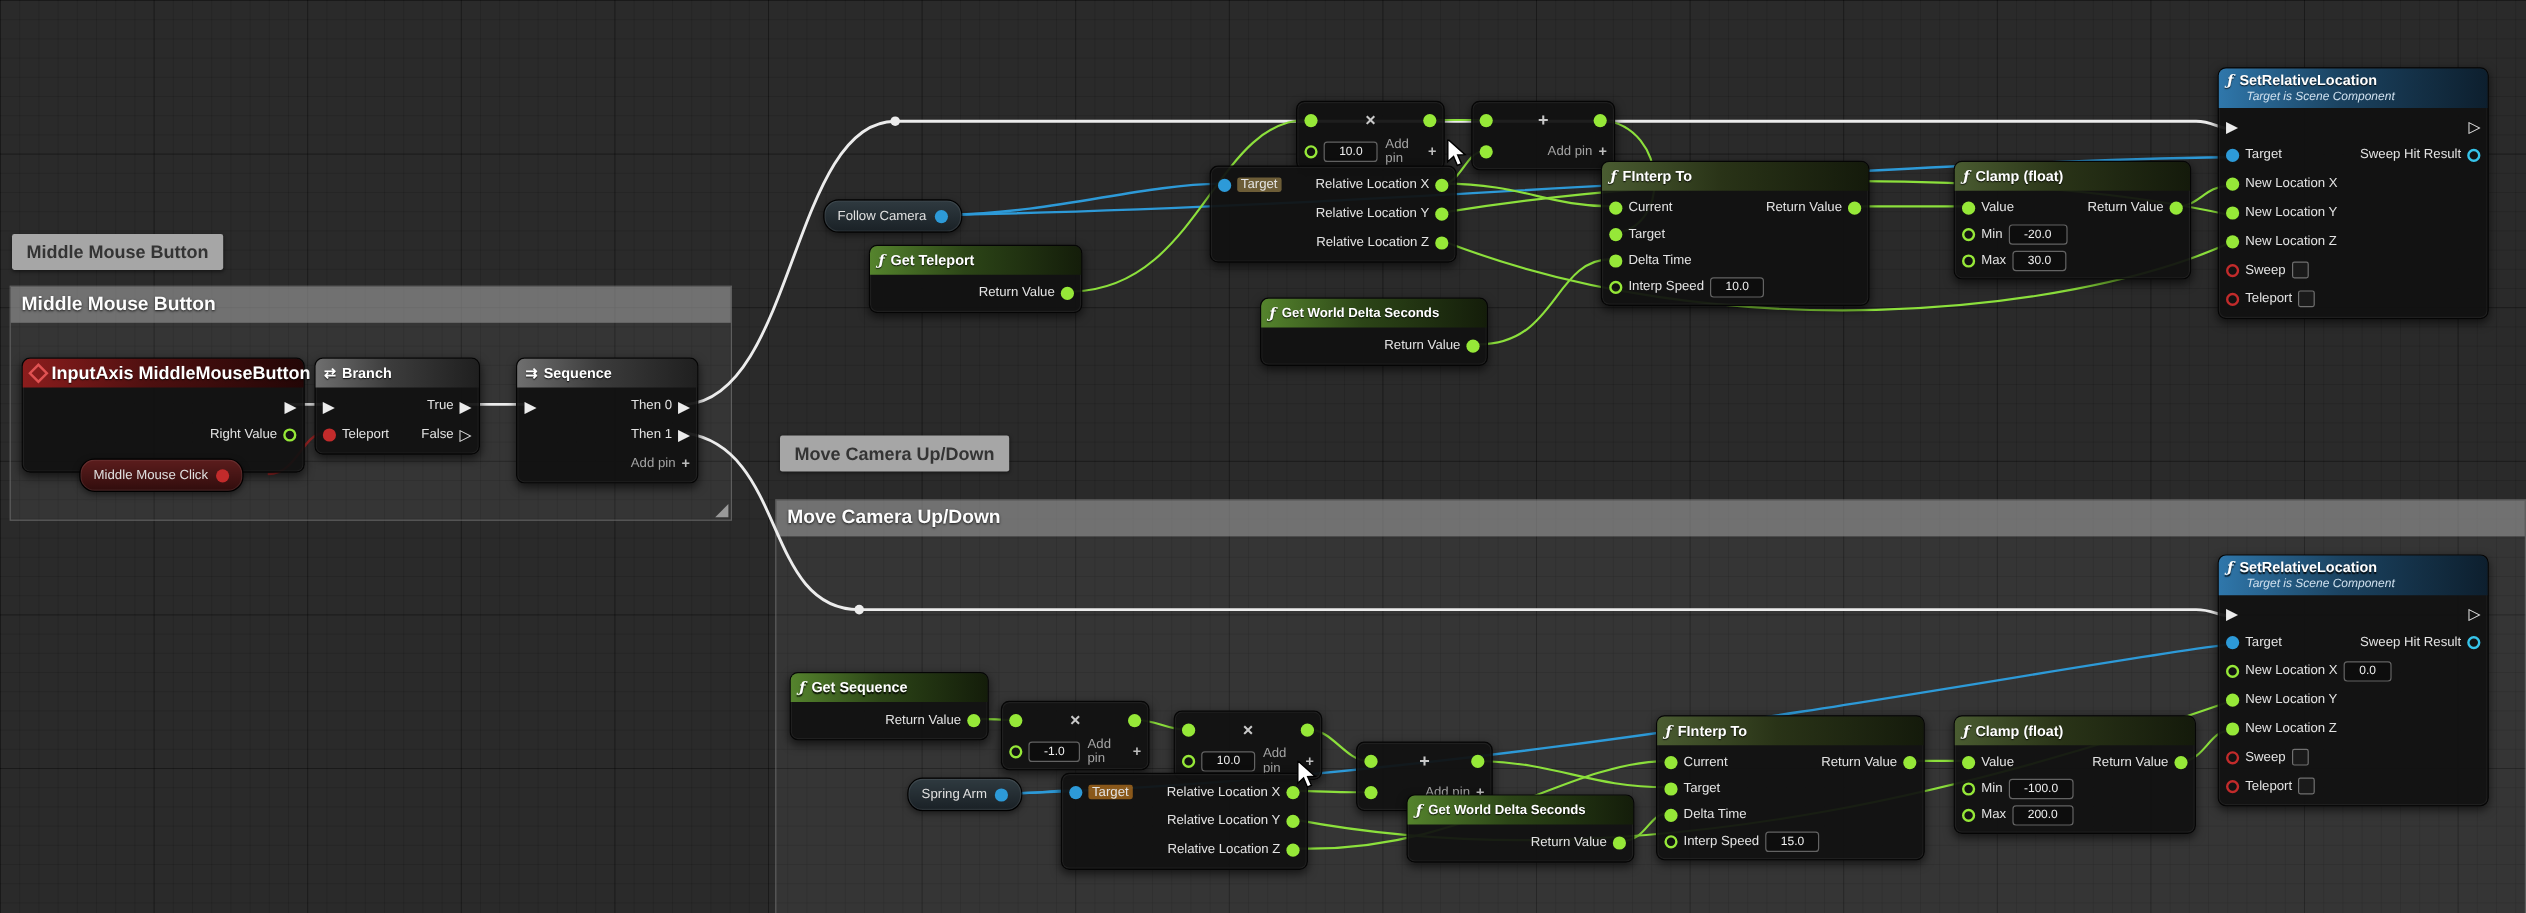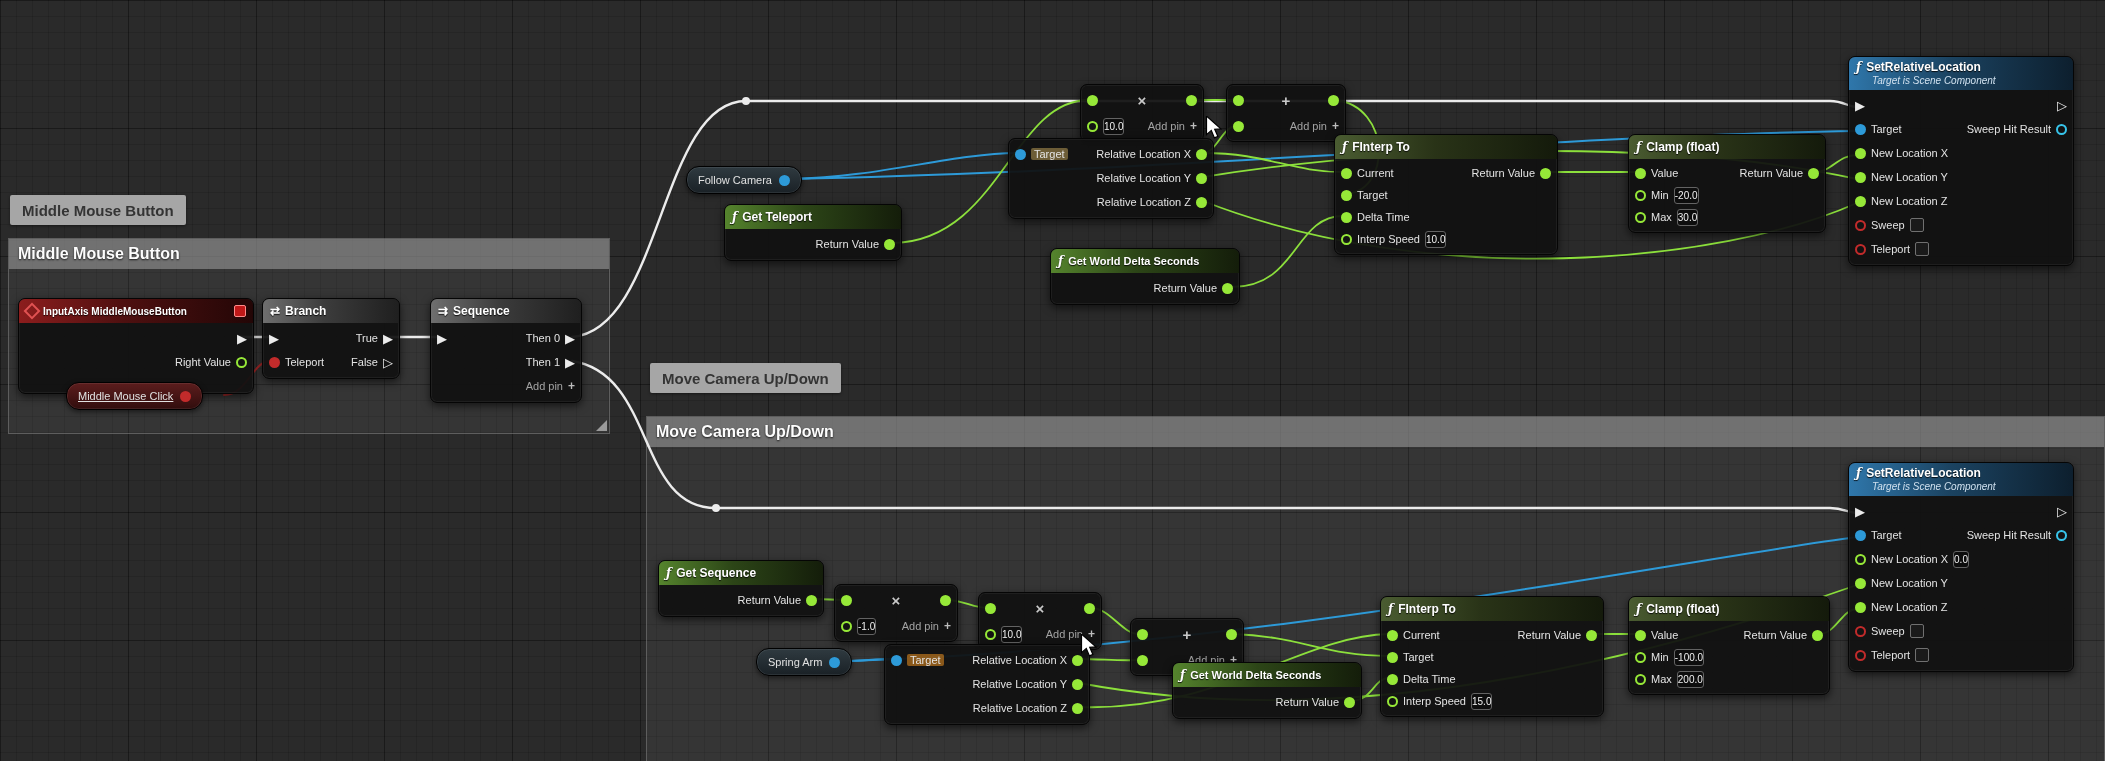--- a/index.html
+++ b/index.html
@@ -39,33 +39,33 @@
   .r22 .row{height:22px;}
   .l,.r{display:flex;align-items:center;gap:5px;}
   .r{margin-left:auto;}
   .pc{width:11px;height:11px;border-radius:50%;flex:0 0 auto;box-sizing:border-box;}
   .g{background:#96e838;} .g.h{background:transparent;border:2px solid #96e838;}
   .b{background:#2d9ad8;}
   .bo{background:#c22b2b;} .bo.h{background:transparent;border:2px solid #c22b2b;}
   .cy{background:transparent;border:2px solid #37c4ea;}
   .xp{color:#ececec;font-size:13px;line-height:1;flex:0 0 auto;}
   .vb{height:15px;display:flex;align-items:center;background:#0d0d0d;border:1px solid #636363;border-radius:3px;
-    padding:0 0;font-size:10px;color:#f0f0f0;}
+    padding:0 12px;font-size:10px;color:#f0f0f0;}
   .chk{width:12px;height:12px;background:#1a1a1a;border:1px solid #707070;border-radius:2px;flex:0 0 auto;}
   .dim{color:#a3a3a3;}
   .plus{color:#bdbdbd;font-size:12px;font-weight:bold;}
   .math{padding:2px 0;}
   .mrow{height:26px;display:flex;align-items:center;padding:0 6px;gap:6px;font-size:11px;}
   .op{flex:1;text-align:center;color:#c9c9c9;font-weight:bold;font-size:15px;}
   .hl{background:rgba(200,168,92,0.5);padding:0 3px;border-radius:2px;}
   .hl.o{background:rgba(236,146,32,0.55);}
   .pill{position:absolute;z-index:3;height:26px;display:flex;align-items:center;gap:7px;padding:0 11px;border-radius:13px;
     font-size:11px;color:#e0e0e0;border:1px solid #000;background:linear-gradient(#2f3a40,#1a2126);
     box-shadow:0 2px 5px rgba(0,0,0,0.5), inset 0 0 0 1px rgba(255,255,255,0.08);}
-  .pill.red{background:linear-gradient(#5c1d1d,#310d0d);text-decoration:underline;}
+  .pill.red{background:linear-gradient(#5c1d1d,#310d0d);}
   .evicon{width:8px;height:8px;border:2px solid #e05252;transform:rotate(45deg);flex:0 0 auto;}
   .evm{width:10px;height:10px;background:#c01818;border:1px solid #ff8a8a;border-radius:2px;margin-left:auto;flex:0 0 auto;}
   .cursor{position:absolute;z-index:6;}
 </style>
 </head>
 <body>
 
 <div id="canvas">
 
   <div class="comment" style="left:8px;top:238px;width:600px;height:194px">
@@ -116,21 +116,21 @@
       <path d="M 1351 701 C 1372 701 1374 678 1389 678" stroke="#8ce03c" stroke-width="1.8"></path>
       <path d="M 1593 634 C 1608 634 1620 634 1637 634" stroke="#8ce03c" stroke-width="1.8"></path>
       <path d="M 1819 634 C 1836 634 1842 609 1857 609" stroke="#8ce03c" stroke-width="1.8"></path>
       <path d="M 1079 683 C 1380 740 1700 640 1857 585" stroke="#8ce03c" stroke-width="1.8"></path>
     </g>
   </svg>
 
   <div class="node" style="left:18px;top:298px;width:234px;height:94px">
     <div class="hdr hr">
       <span class="evicon"></span>
-      <span style="font-size:10px">InputAxis MiddleMouseButton</span>
+      <span style="font-size:15px">InputAxis MiddleMouseButton</span>
       <span class="evm"></span>
     </div>
     <div class="rows">
       <div class="row">
         <span class="l"></span>
         <span class="r">
             <span class="xp">▶</span>
           </span>
       </div>
       <div class="row">

